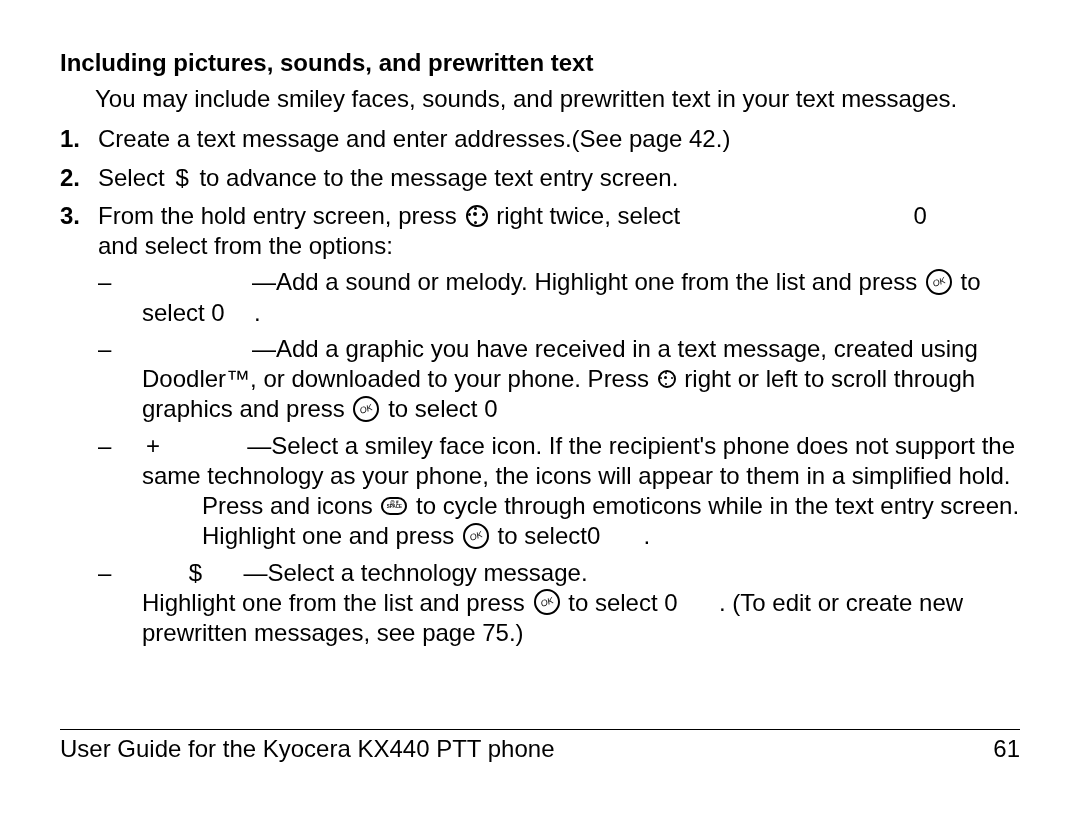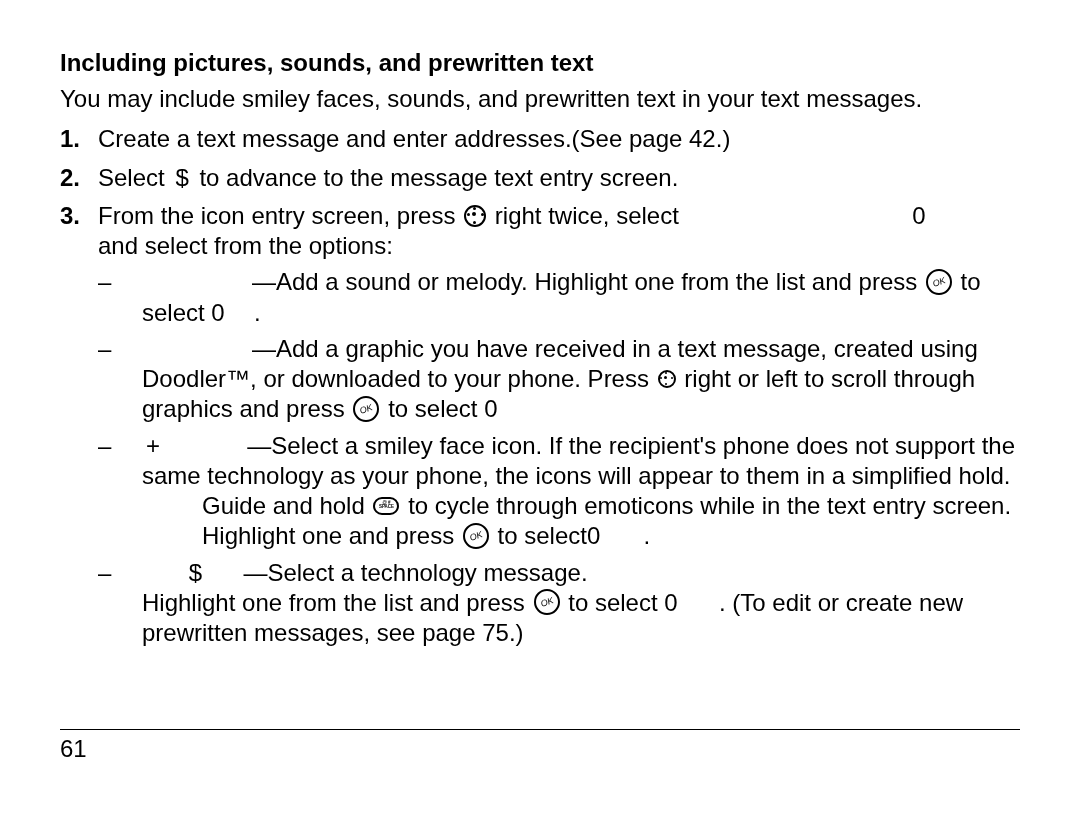--- a/index.html
+++ b/index.html
@@ -20,20 +20,21 @@
     font-size: 24px;
     line-height: 1.26;
     position: relative;
   }
   .heading {
     font-weight: 700;
     margin-bottom: 6px;
   }
   .intro {
     margin-bottom: 10px;
+    margin-left: 35px;
   }
   .ol {
     list-style: none;
     margin: 0;
     padding: 0;
   }
   .li1 {
     position: relative;
     padding-left: 38px;
     margin-bottom: 8px;
@@ -162,21 +163,21 @@
 
     <li class="li1">
       <span class="num">2.</span>
       <span>Select</span>
       <span class="sym">$</span>
       <span>to advance to the message text entry screen.</span>
     </li>
 
     <li class="li1">
       <span class="num">3.</span>
-      <span>From the icon entry screen, press</span>
+      <span>From the hold entry screen, press</span>
       <span class="icon-circ icon-nav">
         <span class="dot d1"></span><span class="dot d2"></span><span class="dot d3"></span><span class="dot d4"></span><span class="dot dc"></span>
       </span>
       <span>right twice, select</span>
       <span class="gap-xl"></span>
       <span>0</span>
       <br>
       <span>and select from the options:</span>
 
       <ul class="subul">
@@ -208,21 +209,21 @@
           </span>
           <span>to select 0</span>
         </li>
 
         <li class="subli">
           <span class="dash">–</span>
           <span class="sym">+</span>
           <span class="gap-med" style="width:70px"></span>
           <span>—Select a smiley face icon. If the recipient's phone does not support the same technology as your phone, the icons will appear to them in a simplified hold.</span>
           <div class="tip-indent">
-            <span>Guide and hold</span>
+            <span>Press and icons</span>
             <span class="icon-space">@&nbsp;#<br>SPACE</span>
             <span>to cycle through emoticons while in the text entry screen. Highlight one and press</span>
             <span class="icon-circ icon-ok">
               <svg width="26" height="26" viewBox="0 0 26 26">
                   <text x="13" y="16" text-anchor="middle" font-size="9" font-style="italic" font-family="Arial" transform="rotate(-20 13 13)">OK</text>
                 </svg>
             </span>
             <span>to select</span><span>0</span>
             <span class="gap-small" style="width:30px"></span>
             <span>.</span>
@@ -245,15 +246,16 @@
           <span class="gap-small" style="width:28px"></span>
           <span>. (To edit or create new prewritten messages, see page 75.)</span>
         </li>
 
       </ul>
     </li>
   </ul>
 
   <div class="footer-rule"></div>
   <div class="footer">
+    <span>User Guide for the Kyocera KX440 PTT phone</span>
     <span>61</span>
   </div>
 </div>
 
 </body></html>

